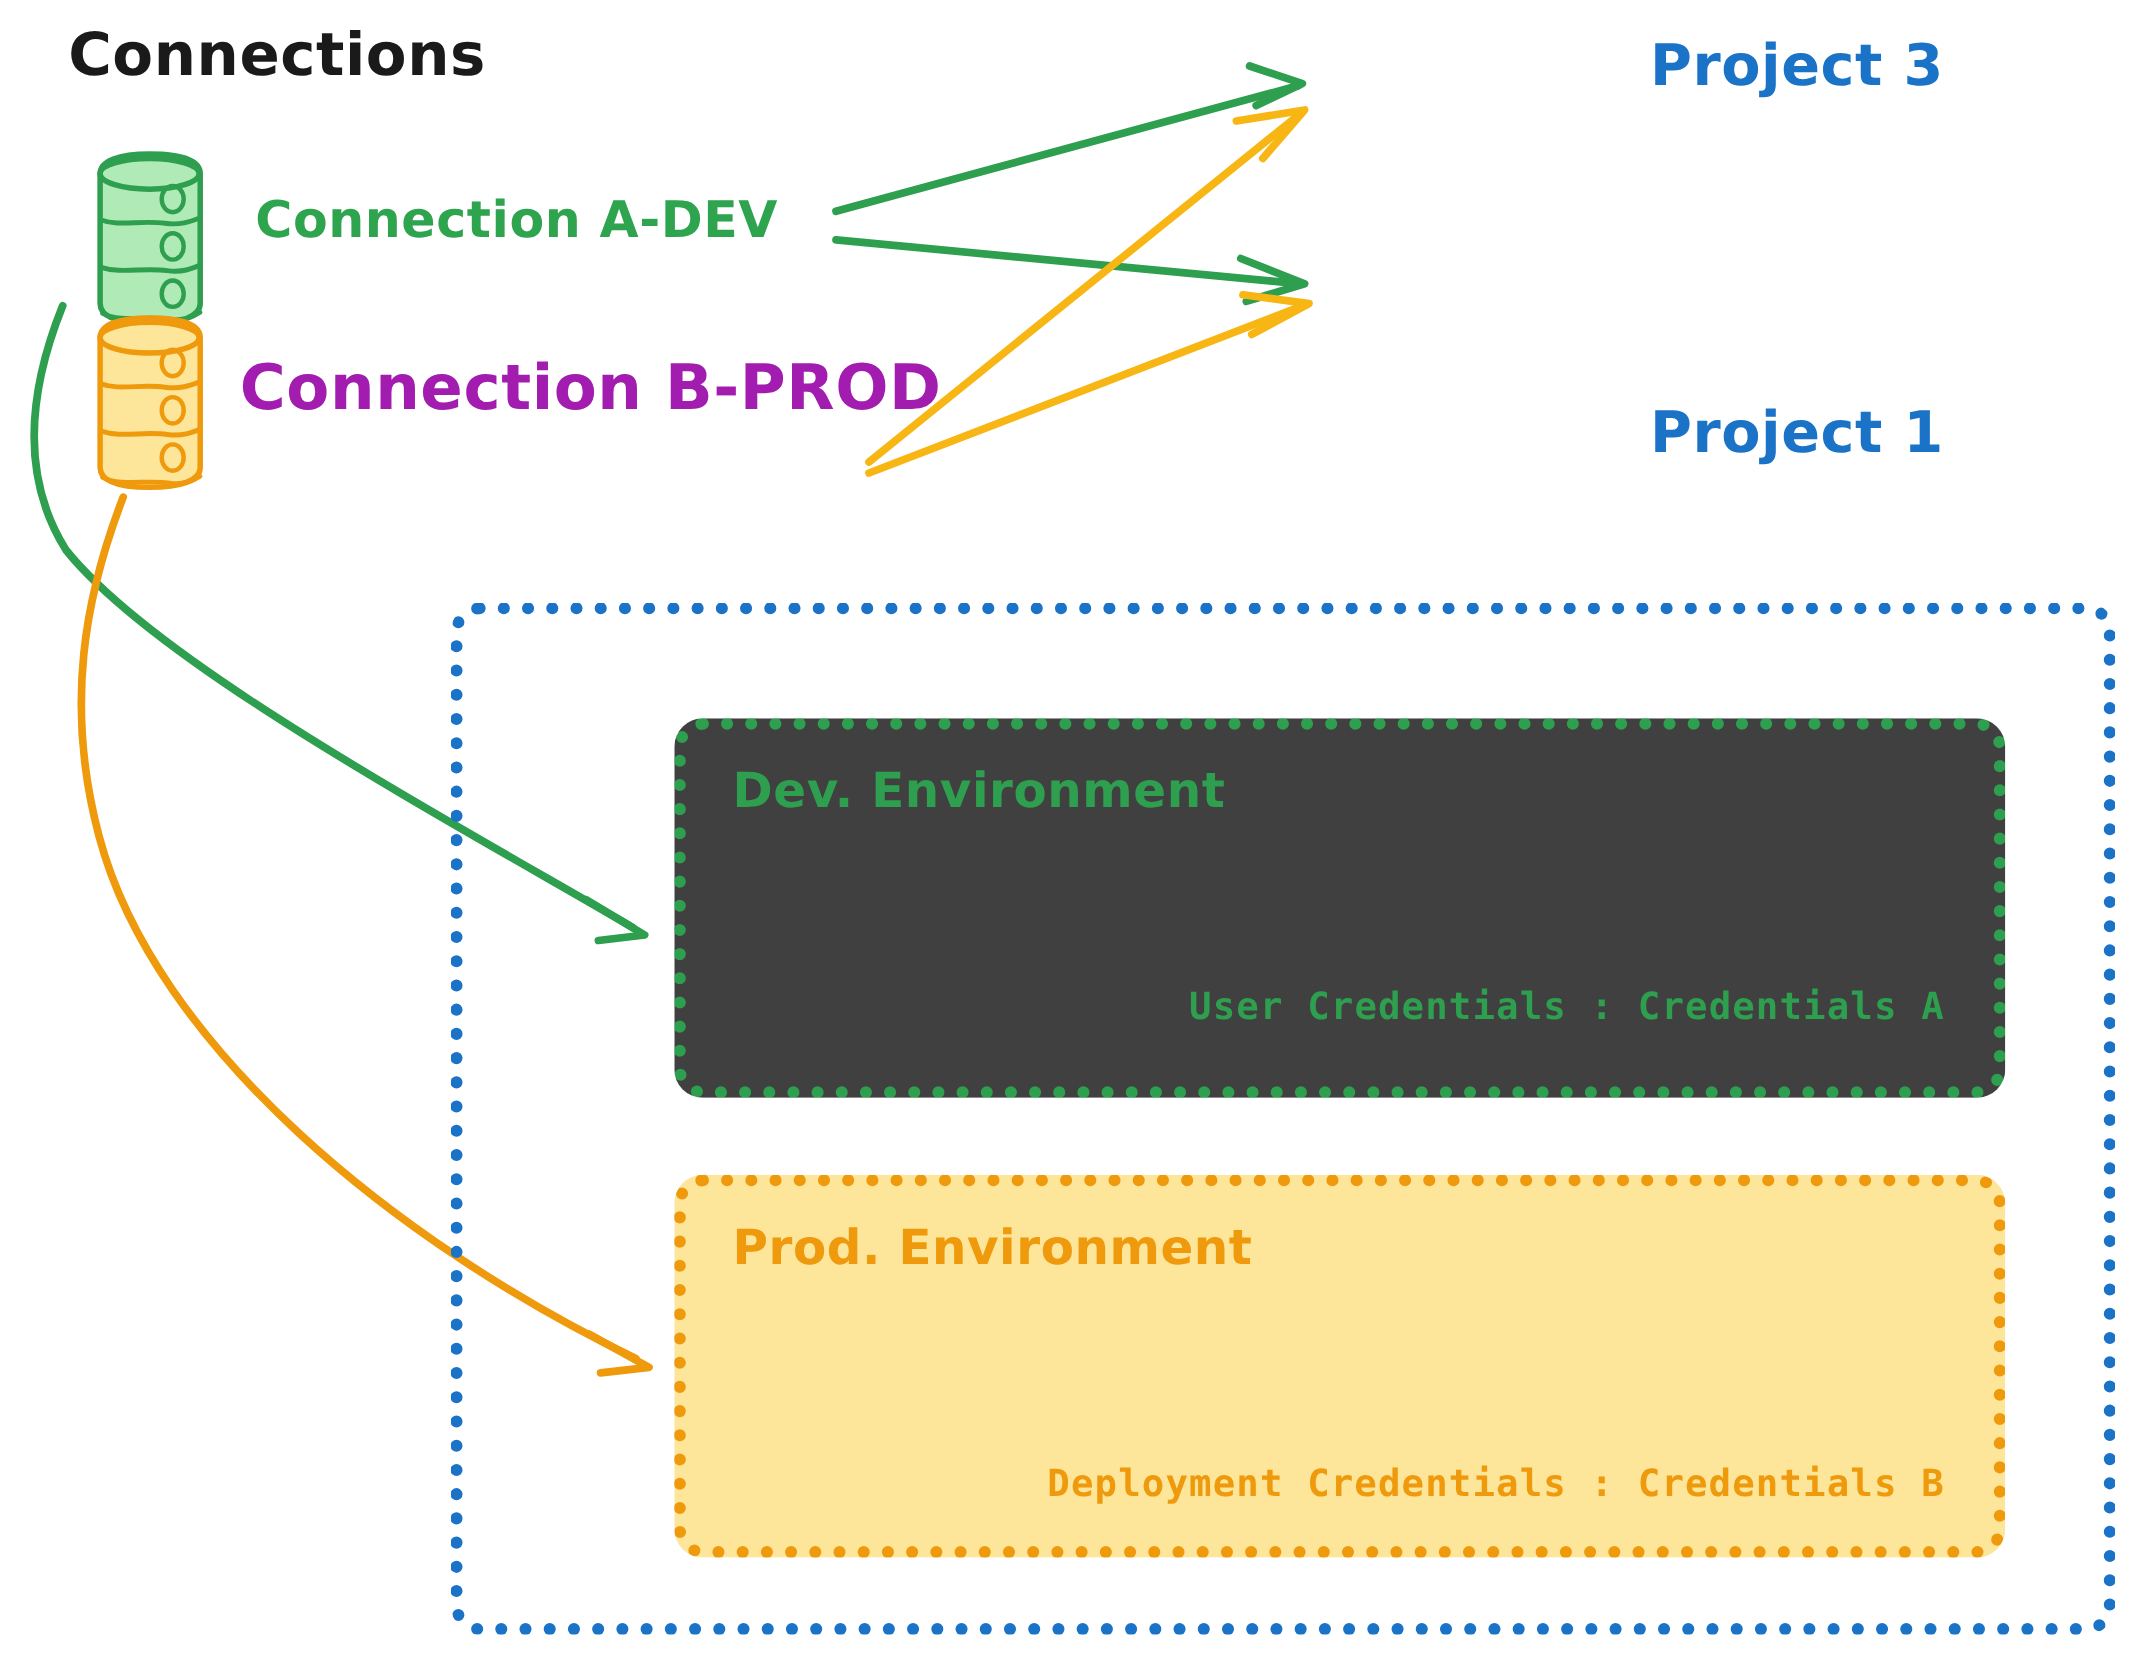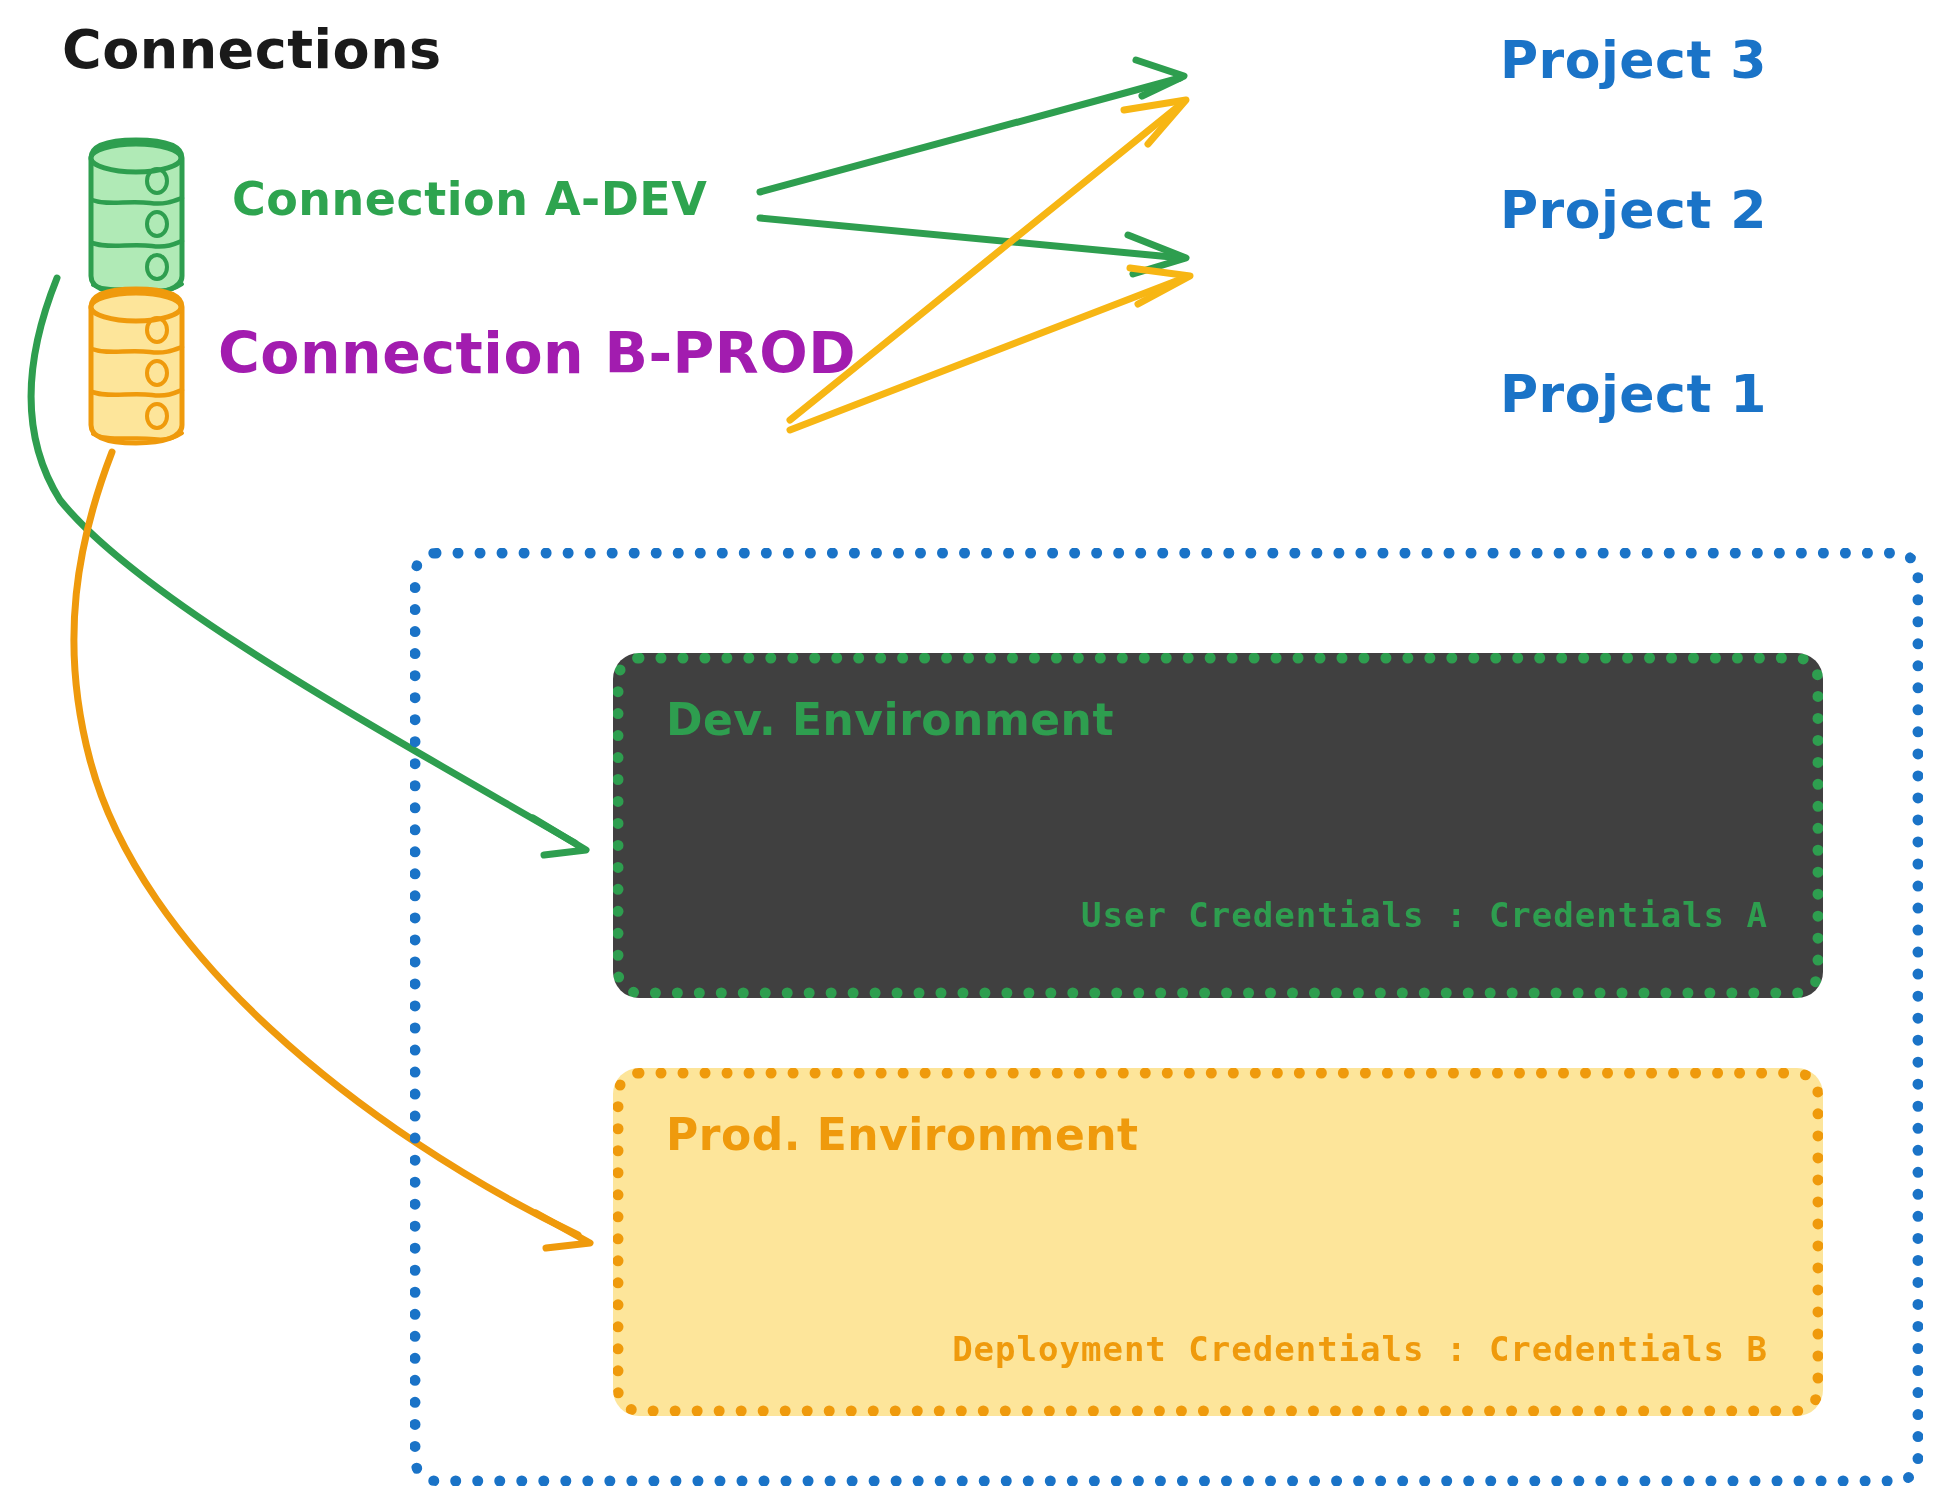--- a/index.html
+++ b/index.html
@@ -189,21 +189,20 @@
   </svg>
 
   <div id="title-connections" class="hand">Connections</div>
 
   <div class="hand conn-label-green" style="left:232px; top:172px;">Connection A-DEV</div>
 
   <div class="hand conn-label-orange" style="left:218px; top:320px;">Connection B-PROD</div>
 
   <div class="hand project-label" style="left:1500px; top:30px;">Project 3</div>
 
-  <div class="hand project-label" style="left:1500px; top:180px;">Project 2</div>
 
   <div class="hand project-label" style="left:1500px; top:348px;margin-top:16px;">Project 1</div>
 
   <div id="project1-box"></div>
 
   <div id="dev-env-box" class="env-box">
     <div class="hand env-title-green" style="left:42px; top:30px;">Dev. Environment</div>
     <div class="mono cred-green" style="right:44px; bottom:52px;">User Credentials : Credentials A</div>
   </div>
 

